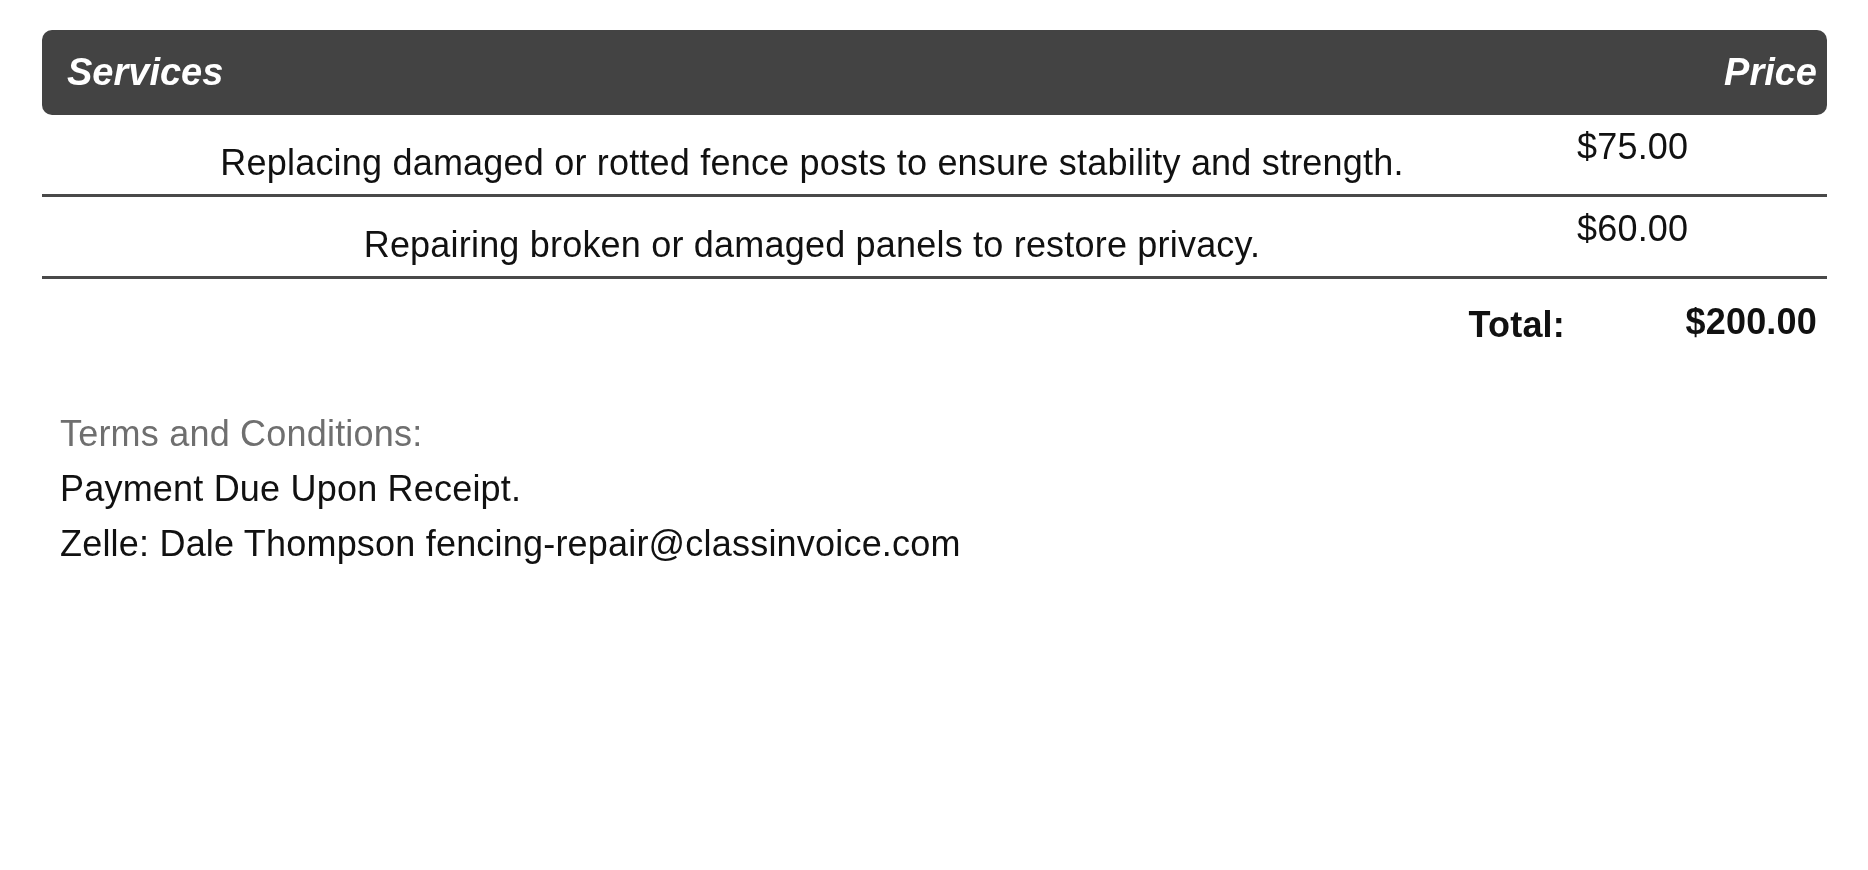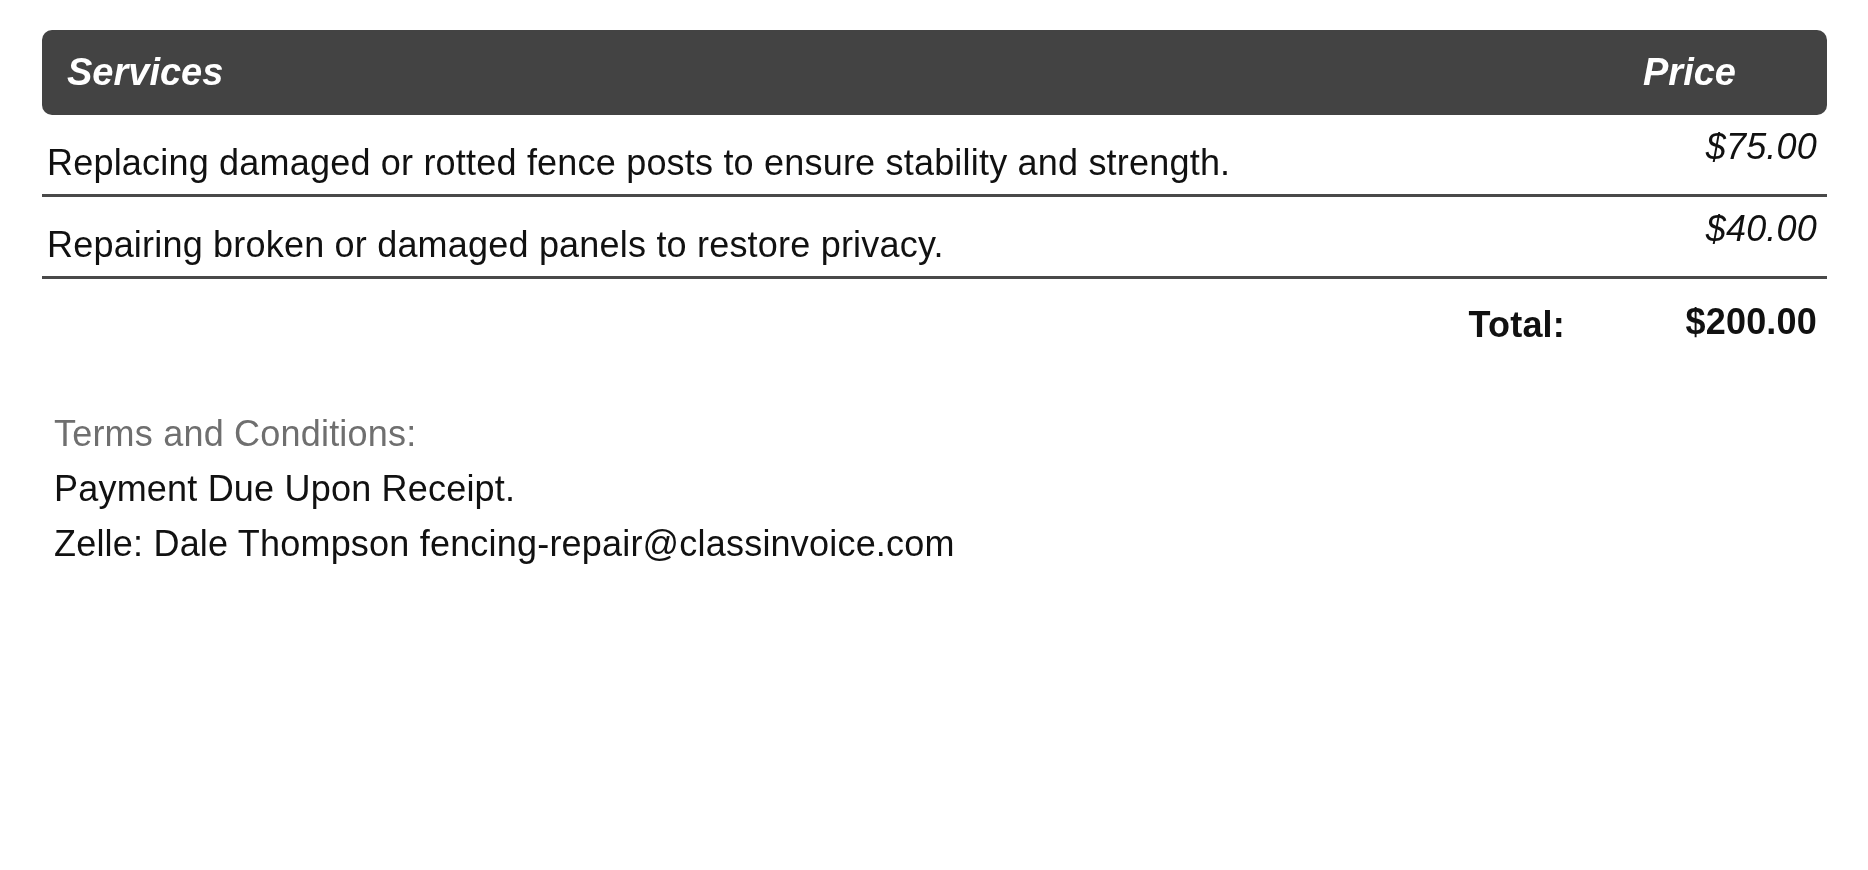--- a/index.html
+++ b/index.html
@@ -40,57 +40,56 @@
     height: 85px;
     vertical-align: middle;
     font-style: italic;
   }
   th.col-service {
     text-align: left;
     padding: 0 0 0 25px;
     border-radius: 10px 0 0 10px;
   }
   th.col-price {
-    text-align: center;
-    padding: 0 25px 0 0;
+    text-align: right;
+    padding: 0 10px 0 0;
     border-radius: 0 10px 10px 0;
     width: 250px;
   }
   td {
     font-size: 36px;
     height: 82px;
     vertical-align: middle;
     border-bottom: 3px solid var(--divider);
     letter-spacing: 0.2px;
   }
   td.cell-service {
-    text-align: left;
+    text-align: center;
     padding: 16px 0 0 5px;
     margin-top: 36px;
   }
   td.cell-price {
-    text-align: right;
+    text-align: left;
     padding: 0 10px 16px 0;
-    font-style: italic;
   }
   tr.total-row td {
     border-bottom: none;
     font-weight: 700;
     height: 85px;
   }
   td.total-label {
     text-align: right;
     padding: 7px 12px 0 0;
   }
   td.total-value {
     text-align: right;
     padding: 0 10px 0 0;
   }
   .terms {
-    margin: 42px 0 0 12px;
+    margin: 42px 0 0 18px;
     font-size: 36px;
     line-height: 55px;
     letter-spacing: 0.2px;
   }
   .terms-title {
     color: var(--terms-title);
   }
 </style>
 </head>
 <body>
@@ -104,21 +103,21 @@
         <th class="col-price">Price</th>
       </tr>
     </thead>
     <tbody>
       <tr>
         <td class="cell-service">Replacing damaged or rotted fence posts to ensure stability and strength.</td>
         <td class="cell-price">$75.00</td>
       </tr>
       <tr>
         <td class="cell-service">Repairing broken or damaged panels to restore privacy.</td>
-        <td class="cell-price">$40.00</td>
+        <td class="cell-price">$60.00</td>
       </tr>
       <tr class="total-row">
         <td class="total-label">Total:</td>
         <td class="total-value">$200.00</td>
       </tr>
     </tbody>
   </table>
 
   <div class="terms">
     <div class="terms-title">Terms and Conditions:</div>

